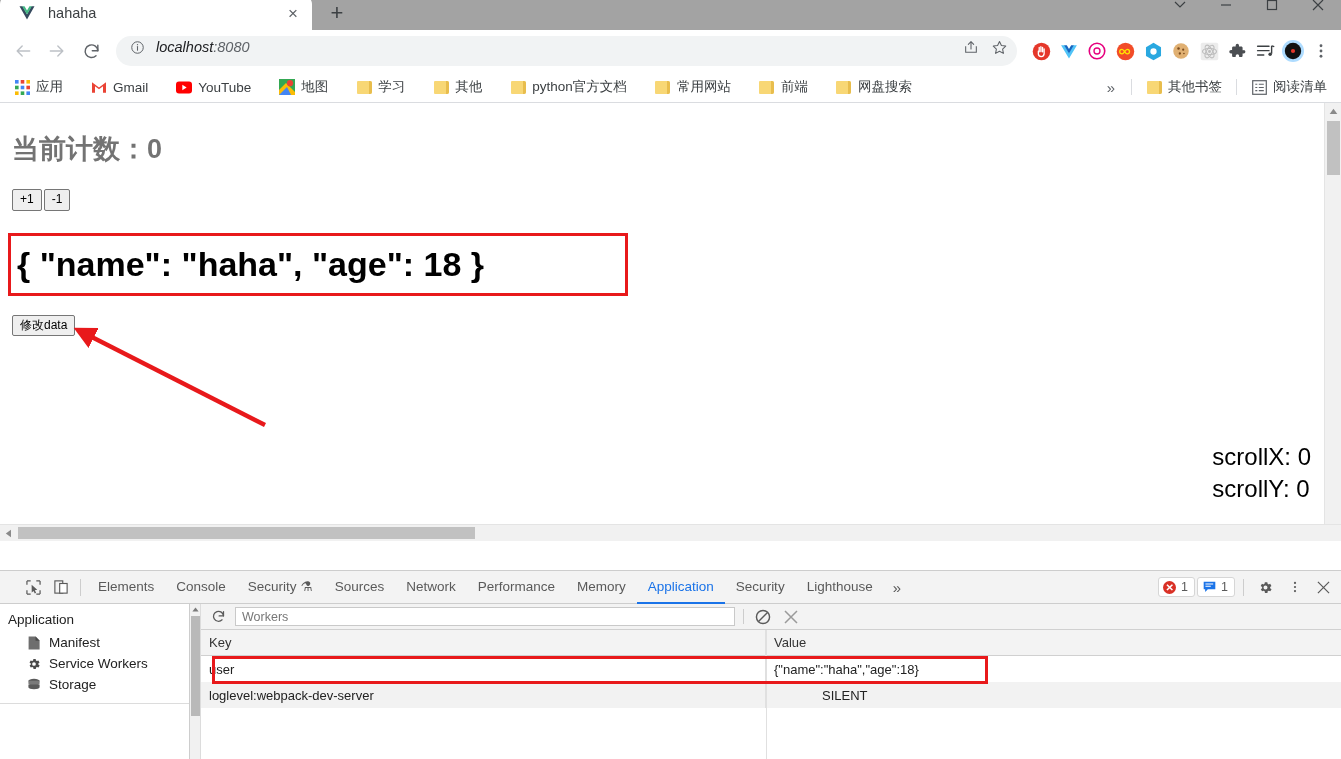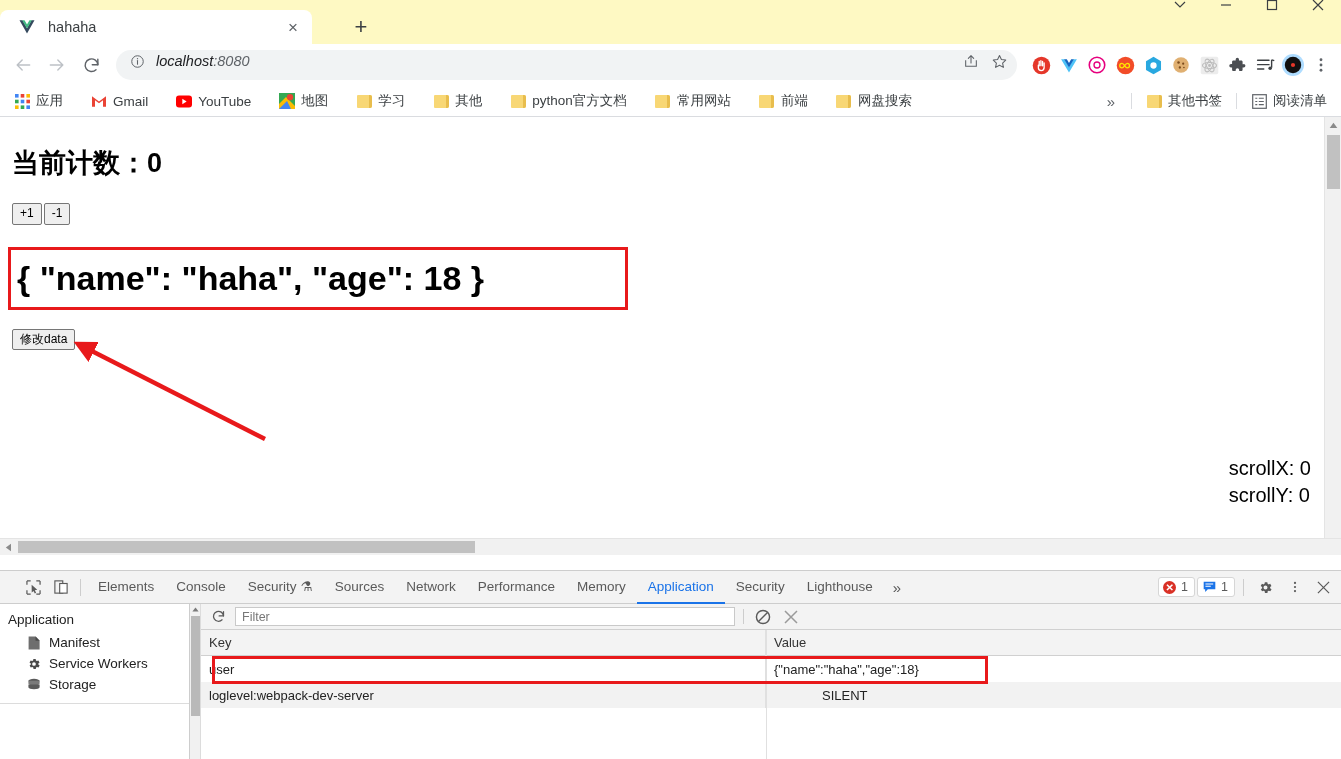--- a/index.html
+++ b/index.html
@@ -7,22 +7,22 @@
     width: 1341px; height: 759px;
     overflow: hidden;
     font-family: "Liberation Sans", sans-serif;
     background: #fff;
   }
 
   
   .browser { width: 1341px; height: 759px; position: relative; background:#fff; }
 
   .tabstrip {
-    height: 44px; background: #fef9c3; position: relative;
-    display: flex; align-items: flex-end; padding-left: 0; gap: 24px;
+    height: 30px; background: #a3a3a3; position: relative;
+    display: flex; align-items: flex-end; padding-left: 0;
   }
   .tab {
     position: relative; height: 34px; width: 312px;
     background: #fff; border-radius: 8px 8px 0 0;
     display: flex; align-items: center; padding: 0 8px 0 18px;
     margin-top: 0;
   }
   .tab .favicon { width: 18px; height: 18px; flex: 0 0 18px; position: relative; }
   .tab .favicon svg { display:block; }
   .tab .tab-title {
@@ -104,42 +104,42 @@
   .bm-overflow { font-size: 15px; color:#5f6368; padding: 0 10px; }
   .bm-sep { width:1px; height:16px; background:#dadce0; margin: 0 6px; }
   .bm-right { margin-left: auto; display:flex; align-items:center; }
 
   
   .viewport {
     position: relative; height: 438px; background:#fff; overflow:hidden;
   }
   .page { position:absolute; inset:0; padding: 18px 8px 0 8px; }
   .counter-line {
-    font-size: 27px; font-weight: bold; color:#000000; letter-spacing: 0px;
+    font-size: 27px; font-weight: bold; color:#737373; letter-spacing: 0px;
     margin: 10px 0 0 4px;
   }
   .btn-row { margin: 22px 0 0 4px; display:flex; gap:2px; }
   .pbtn {
     font-family: "Liberation Sans", sans-serif;
     font-size: 12px; color:#000; background:#efefef;
     border: 1px solid #767676; border-radius: 2px;
     padding: 2px 7px; line-height: 1.3;
   }
   .data-box {
     margin: 22px 0 0 0; border: 3px solid #e8191b;
     width: 620px; height: 63px; display:flex; align-items:center;
     padding-left: 6px;
   }
   .data-text {
     font-size: 34px; font-weight: bold; color:#000; white-space: nowrap;
   }
   .modify-row { margin: 19px 0 0 4px; }
   .scroll-info {
     position:absolute; right: 30px; top: 338px; text-align: left;
-    font-size: 20px; color:#000; line-height: 1.35;
+    font-size: 24px; color:#000; line-height: 1.35;
   }
   .annot-arrow { position:absolute; left:0; top:0; pointer-events:none; }
 
   
   .vscroll {
     position:absolute; right:0; top:0; width:17px; height:438px;
     background:#f1f1f1; border-left:1px solid #e4e4e4;
   }
   .vscroll .arrow-up, .vscroll .arrow-down {
     position:absolute; left:0; width:17px; height:17px;
@@ -674,21 +674,21 @@
       </div>
 
       <div class="dt-main">
         <div class="dt-filterbar">
           <span class="fb-ico">
             <svg width="15" height="15" viewBox="0 0 24 24">
                 <path d="M20 11a8 8 0 1 0-2.3 6.3" stroke="#5a5a5a" stroke-width="2" fill="none" stroke-linecap="round"></path>
                 <path d="M20 4v7h-7" stroke="#5a5a5a" stroke-width="2" fill="none" stroke-linecap="round" stroke-linejoin="round"></path>
               </svg>
           </span>
-          <span class="filter-input">Filter</span>
+          <span class="filter-input">Workers</span>
           <span class="fb-sep"></span>
           <span class="fb-ico">
             <svg width="16" height="16" viewBox="0 0 20 20">
                 <circle cx="10" cy="10" r="8.2" stroke="#5a5a5a" stroke-width="1.8" fill="none"></circle>
                 <path d="M4.4 15.6L15.6 4.4" stroke="#5a5a5a" stroke-width="1.8"></path>
               </svg>
           </span>
           <span class="fb-ico">
             <svg width="14" height="14" viewBox="0 0 14 14">
                 <path d="M1 1l12 12M13 1L1 13" stroke="#9a9a9a" stroke-width="1.5"></path>

